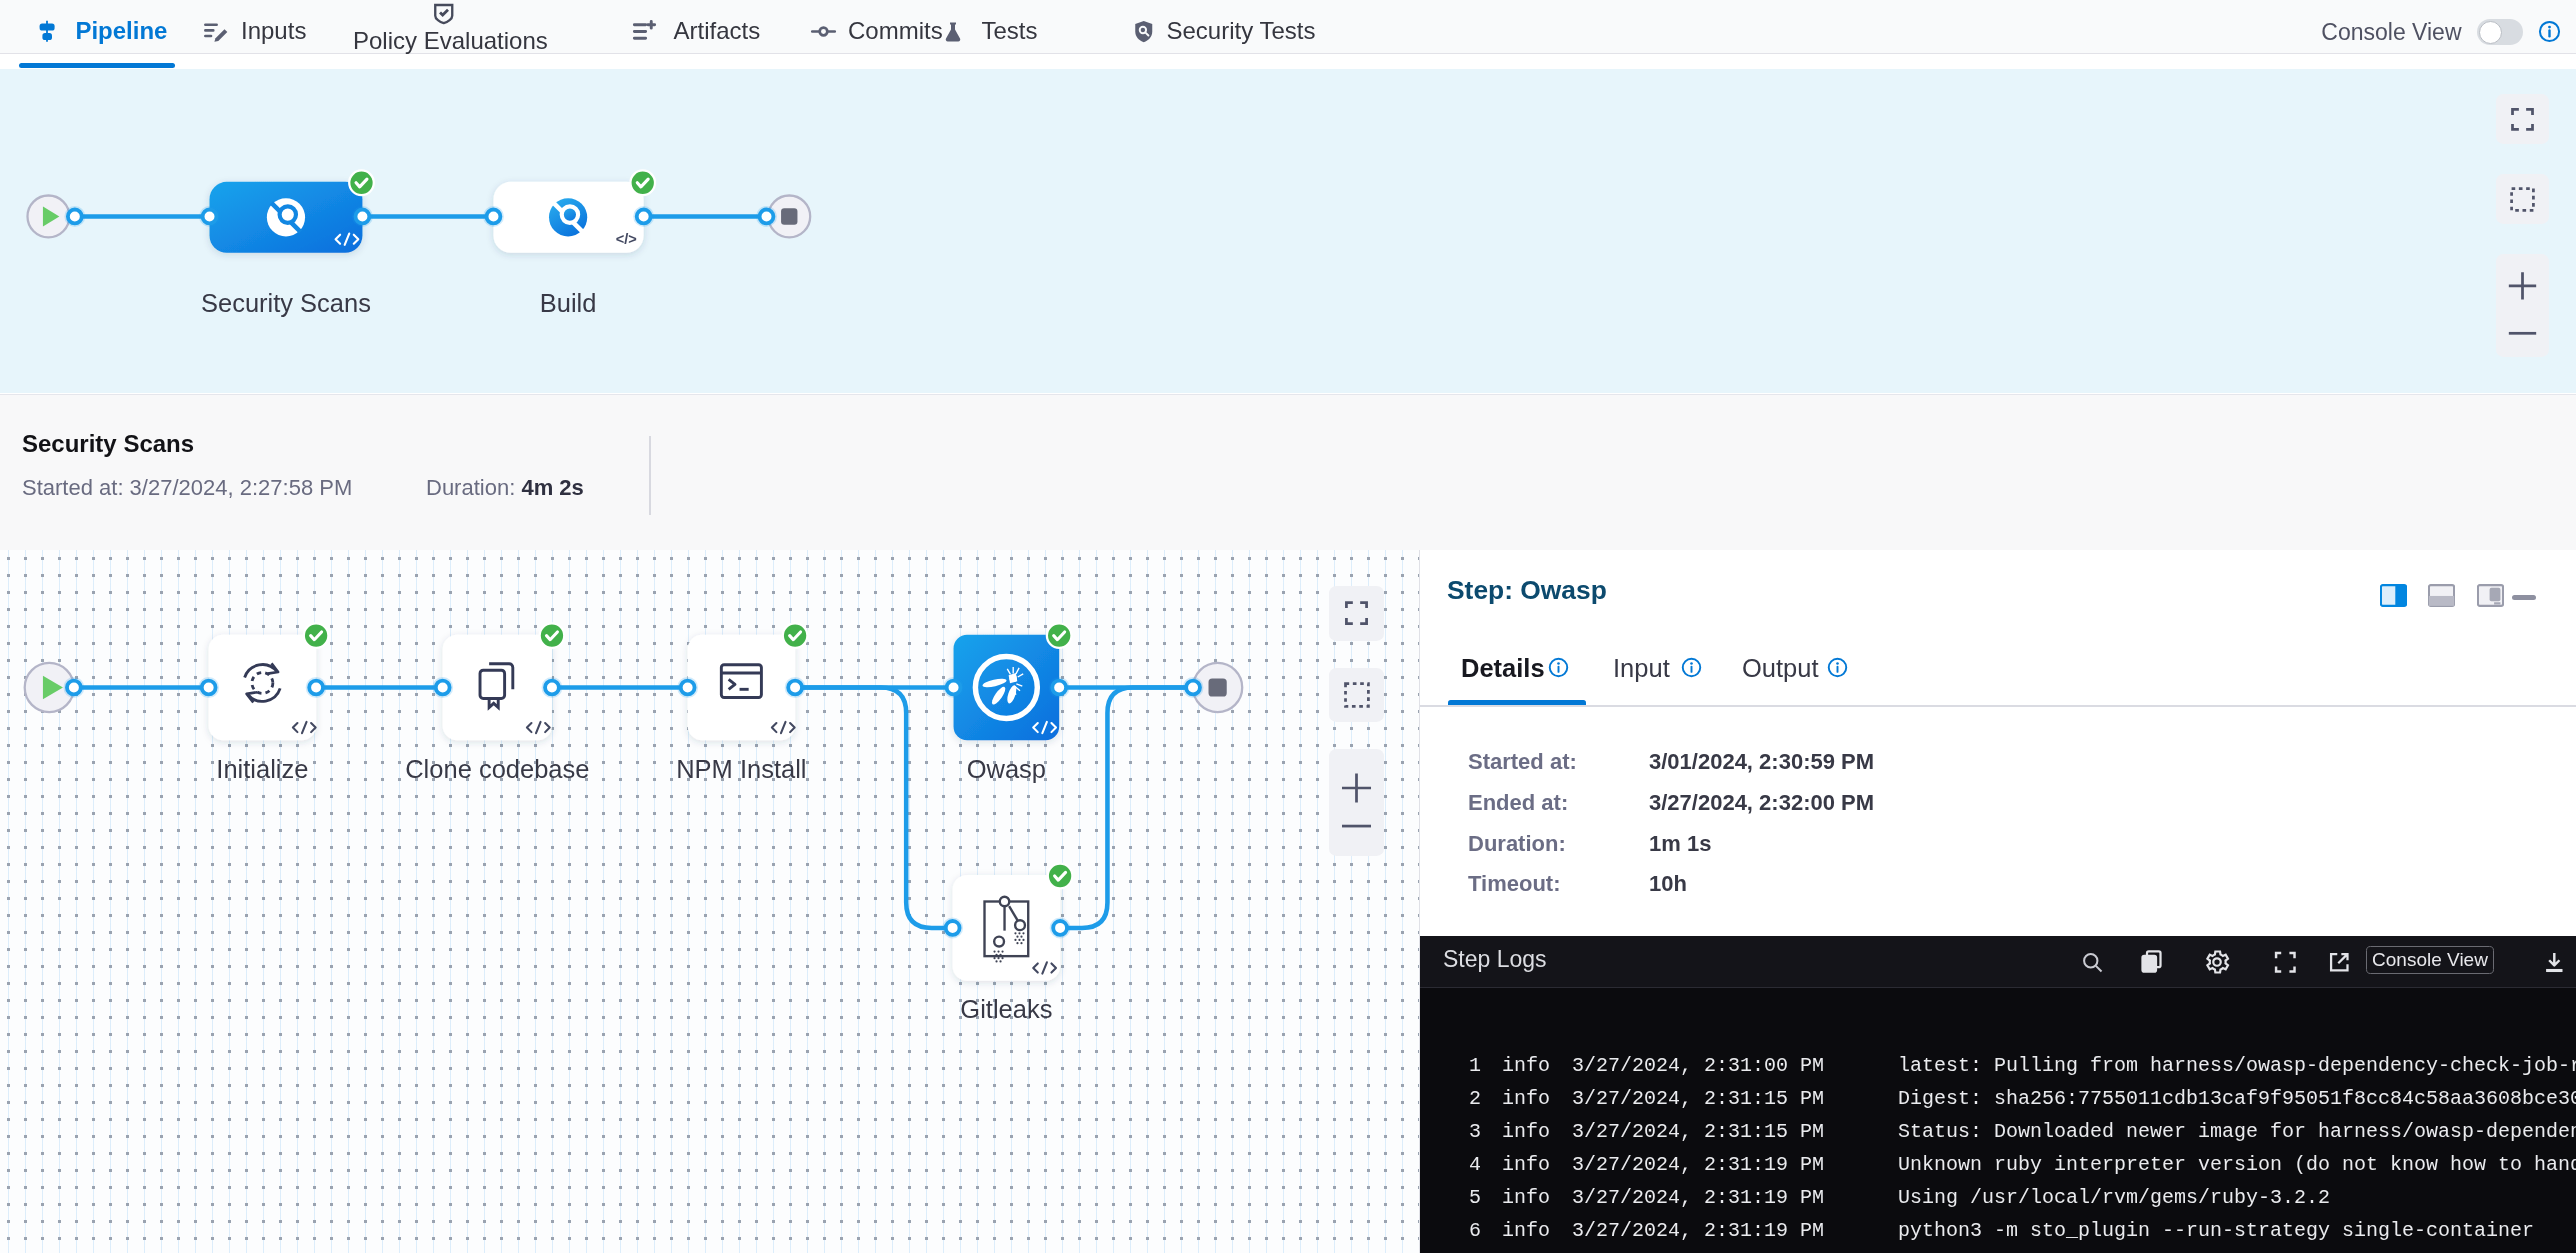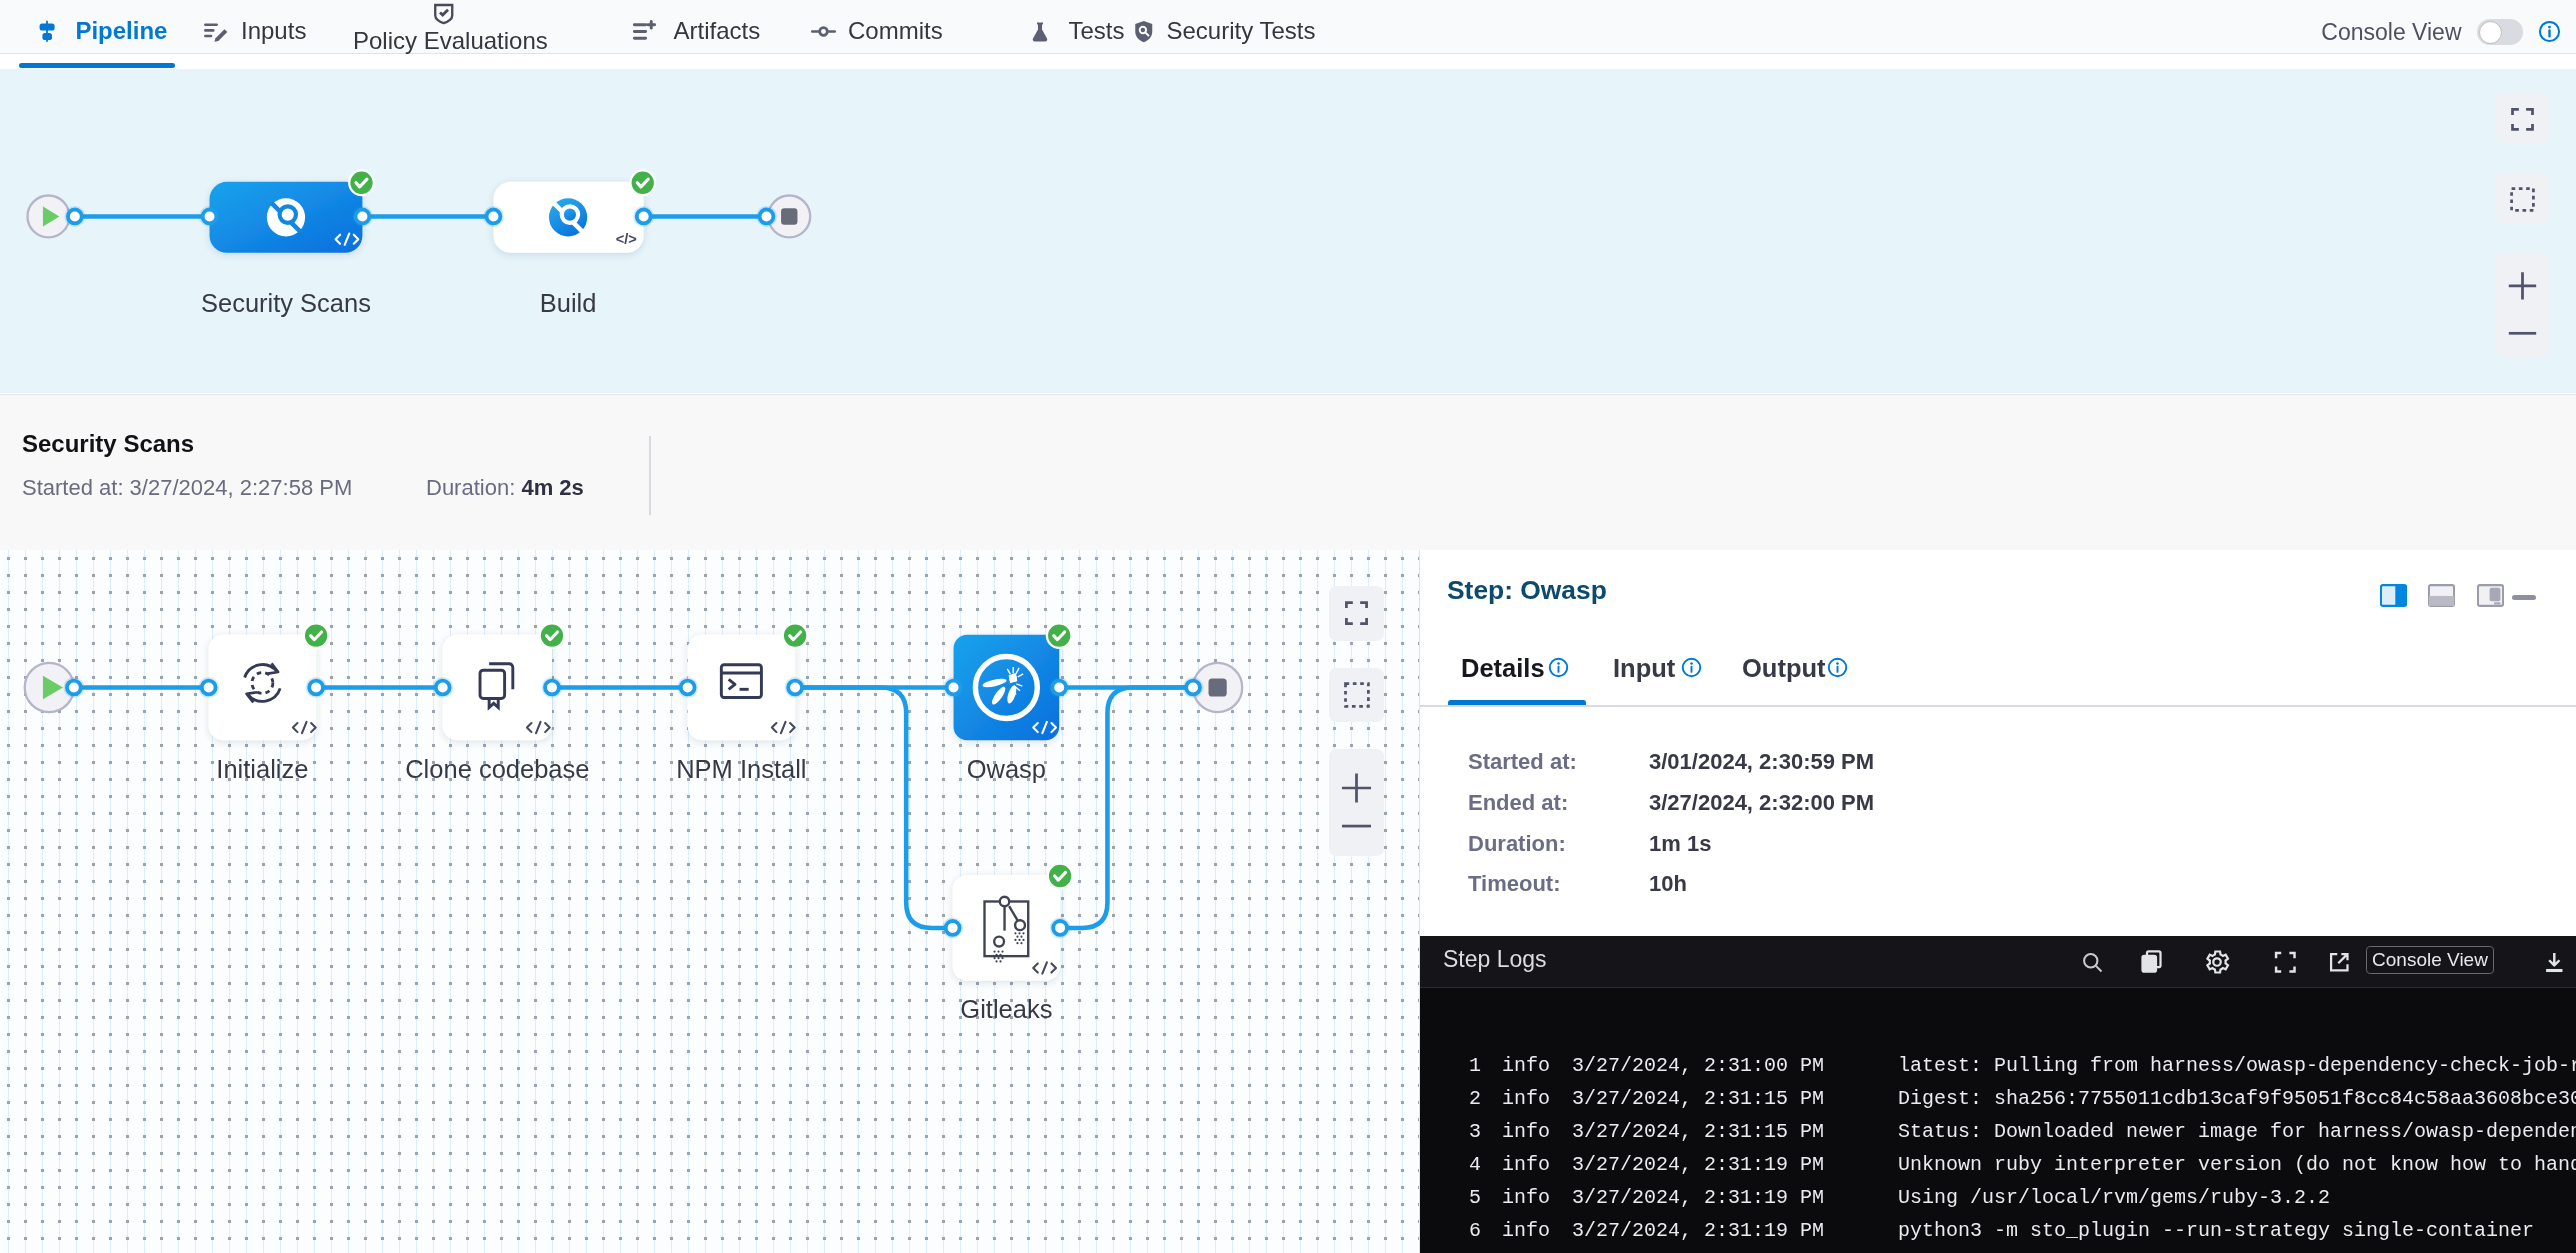--- a/index.html
+++ b/index.html
@@ -42,21 +42,21 @@
     radial-gradient(circle at 8.4px 8.4px, #9aa3b0 1.6px, rgba(0,0,0,0) 1.9px),
     linear-gradient(to right, transparent 7.7px, rgba(148,200,245,0.30) 7.7px, rgba(148,200,245,0.30) 9px, transparent 9px);
   background-size:17px 17px, 17px 17px;
   background-position:0 0, 0 0;
 }
 
 #panel { position:absolute; left:1419px; top:550px; width:1157px; height:703px;
   background:#fff; border-left:1.8px solid #e0e1e7; overflow:hidden; }
 #panel h3 { position:absolute; left:27px; top:24.6px; font-size:26.4px;
   color:#0c4a6e; font-weight:600; }
-.ptab { position:absolute; top:104px; font-size:25.5px; color:#383946;font-weight:bold; }
+.ptab { position:absolute; top:104px; font-size:25.5px; color:#383946; }
 .ptab.active { font-weight:bold; color:#17181f;text-align:right; }
 #ptab-underline { position:absolute; left:28px; top:150px; width:138px;
   height:4.6px; background:#0278d5; border-radius:2.7px 2.7px 0 0; }
 #tabline { position:absolute; left:0px; top:155px; width:1157px; height:1.8px;
   background:#dadbe2; }
 .drow { position:absolute; font-size:22px; }
 .drow .lbl { color:#6b6d85; font-weight:600; }
 .drow .val { position:absolute; left:181px; color:#383946; font-weight:bold;
   white-space:nowrap; }
 
@@ -112,21 +112,21 @@
     </svg>
     <span class="txt">Artifacts</span>
   </div>
   <div class="tab" style="left:809px;">
     <svg width="29" height="27" viewBox="0 0 24 24" fill="none" stroke="#5b5f72" stroke-width="2.4" style="margin-right:10px">
       <circle cx="12" cy="12" r="3.4"></circle>
       <path d="M2 12h6.6M15.4 12H22" stroke-linecap="round"></path>
     </svg>
     <span class="txt">Commits</span>
   </div>
-  <div class="tab" style="left:1028px;">
+  <div class="tab" style="left:941px;">
     <svg width="24" height="27" viewBox="0 0 24 24" fill="#5b5f72" style="margin-right:16.4px">
       <path d="M9 3h6v2h-1v5l5 9a2 2 0 0 1-1.8 3H6.8A2 2 0 0 1 5 19l5-9V5H9z"></path>
     </svg>
     <span class="txt">Tests</span>
   </div>
   <div class="tab" style="left:1131px;">
     <svg width="25.5" height="27" viewBox="0 0 24 24" fill="#5b5f72" style="margin-right:10px">
       <path d="M12 2l8 3v7c0 5-3.5 8.5-8 10-4.5-1.5-8-5-8-10V5z"></path>
       <circle cx="11.2" cy="10.6" r="3" fill="none" stroke="#f9fafb" stroke-width="1.8"></circle>
       <path d="M13.4 12.8l3 3" stroke="#f9fafb" stroke-width="1.8" stroke-linecap="round"></path>

